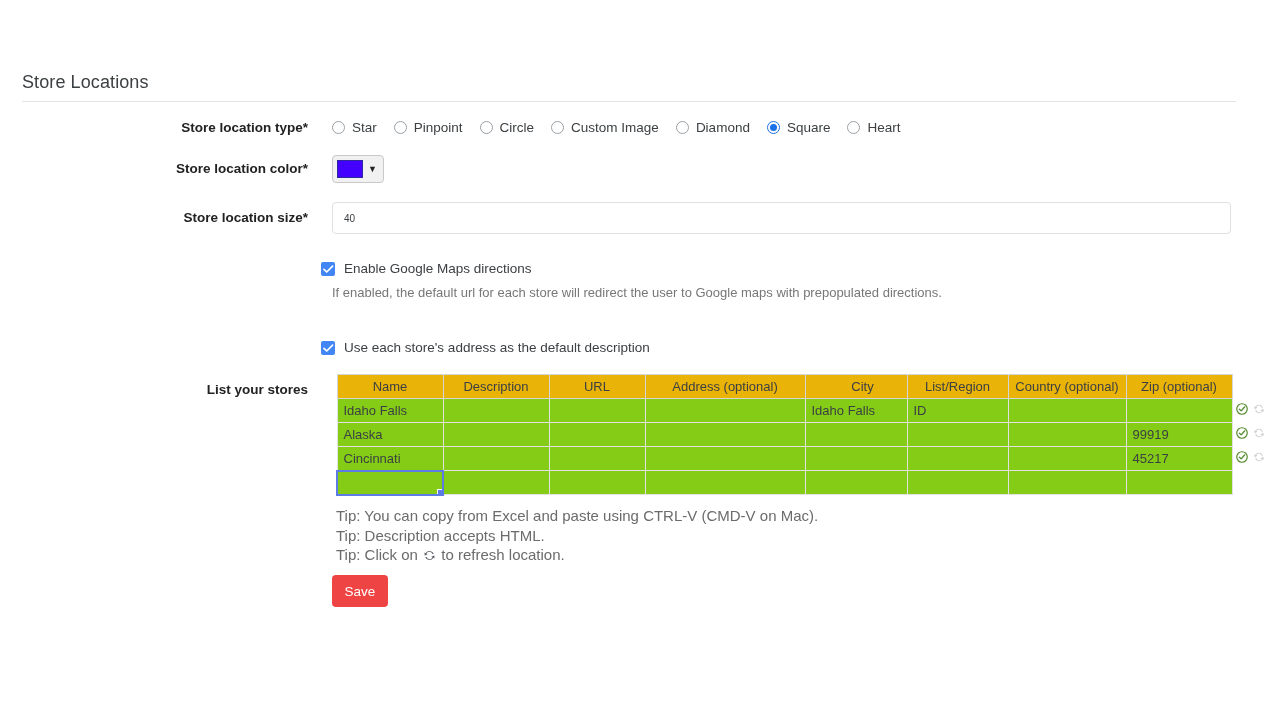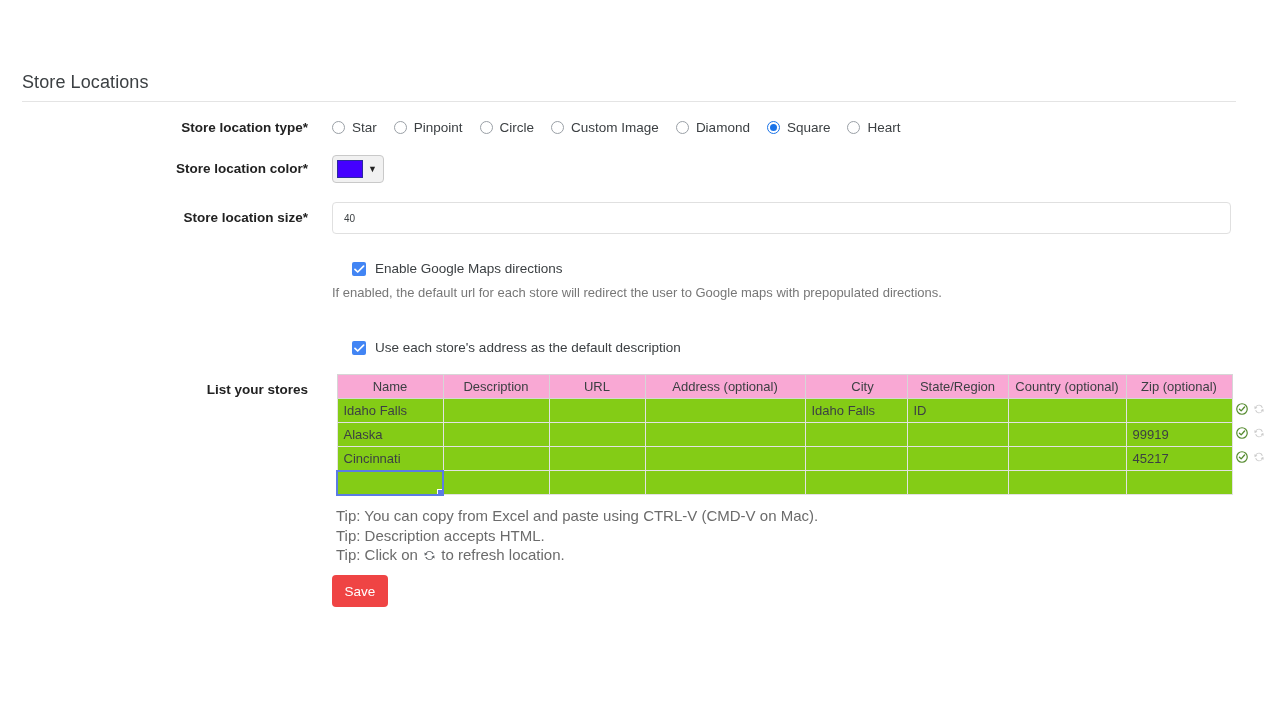--- a/index.html
+++ b/index.html
@@ -119,21 +119,21 @@
     font-family: "Liberation Sans", sans-serif;
     font-size: 10px;
     color: #3c4043;
     padding: 0 11px;
     outline: none;
   }
 
   
   .check-row {
     position: absolute;
-    left: 352px;
+    left: 321px;
     display: flex;
     align-items: center;
     cursor: pointer;
   }
   .checkbox {
     width: 14px; height: 14px;
     background: #4285f4;
     border-radius: 2px;
     position: relative;
     flex: none;
@@ -158,21 +158,21 @@
     left: 336px; top: 374px;
     width: 895px;
   }
   table.store-table {
     border-collapse: collapse;
     width: 895px;
     table-layout: fixed;
     font-size: 13px;
   }
   table.store-table th {
-    background: #f9a8d4;
+    background: #eab308;
     border: 1px solid #d6d6d6;
     font-weight: normal;
     color: #3c4043;
     height: 24px;
     padding: 0 4px;
     text-align: center;
     font-size: 13px;
     white-space: nowrap;
     overflow: hidden;
   }
@@ -318,21 +318,21 @@
 
   <div class="store-table-wrap">
     <table class="store-table">
       <thead>
         <tr id="table-header-row">
             <th style="width: 106px;">Name</th>
             <th style="width: 106px;">Description</th>
             <th style="width: 96px;">URL</th>
             <th style="width: 160px;">Address (optional)</th>
             <th style="width: 102px; padding-left: 17px;">City</th>
-            <th style="width: 101px;">State/Region</th>
+            <th style="width: 101px;">List/Region</th>
             <th style="width: 118px;">Country (optional)</th>
             <th style="width: 106px;">Zip (optional)</th>
           </tr>
       </thead>
       <tbody id="table-body">
           <tr>
             <td>Idaho Falls</td>
             <td></td>
             <td></td>
             <td></td>

